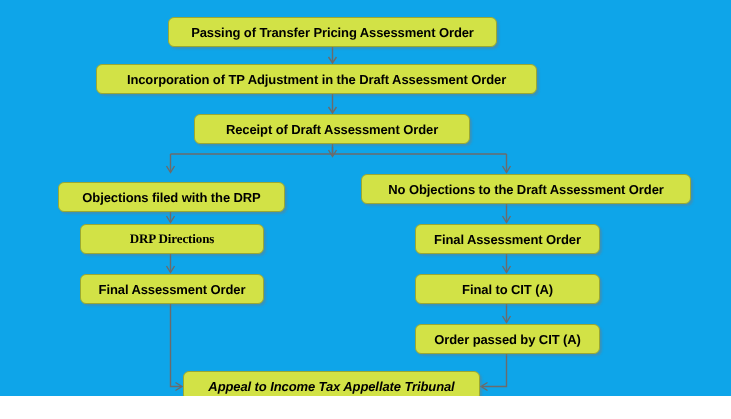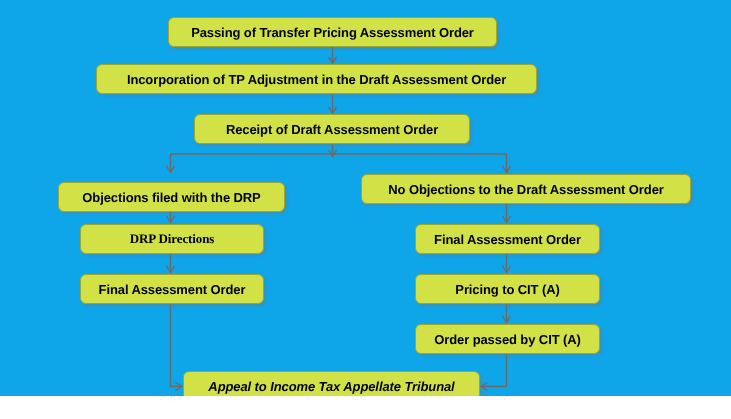--- a/index.html
+++ b/index.html
@@ -126,21 +126,21 @@
 
   <div class="node" style="left:415px; top:224px; width:185px; height:30px;">
     <span>Final Assessment Order</span>
   </div>
 
   <div class="node" style="left:80px; top:274px; width:184px; height:30px;">
     <span>Final Assessment Order</span>
   </div>
 
   <div class="node" style="left:415px; top:274px; width:185px; height:30px;">
-    <span>Pricing to CIT (A)</span>
+    <span>Final to CIT (A)</span>
   </div>
 
   <div class="node" style="left:415px; top:324px; width:185px; height:30px;text-align:center;">
     <span>Order passed by CIT (A)</span>
   </div>
 
   <div class="node" style="left:183px; top:371px; width:297px; height:30px;font-style:italic;">
     <span>Appeal to Income Tax Appellate Tribunal</span>
   </div>
 

